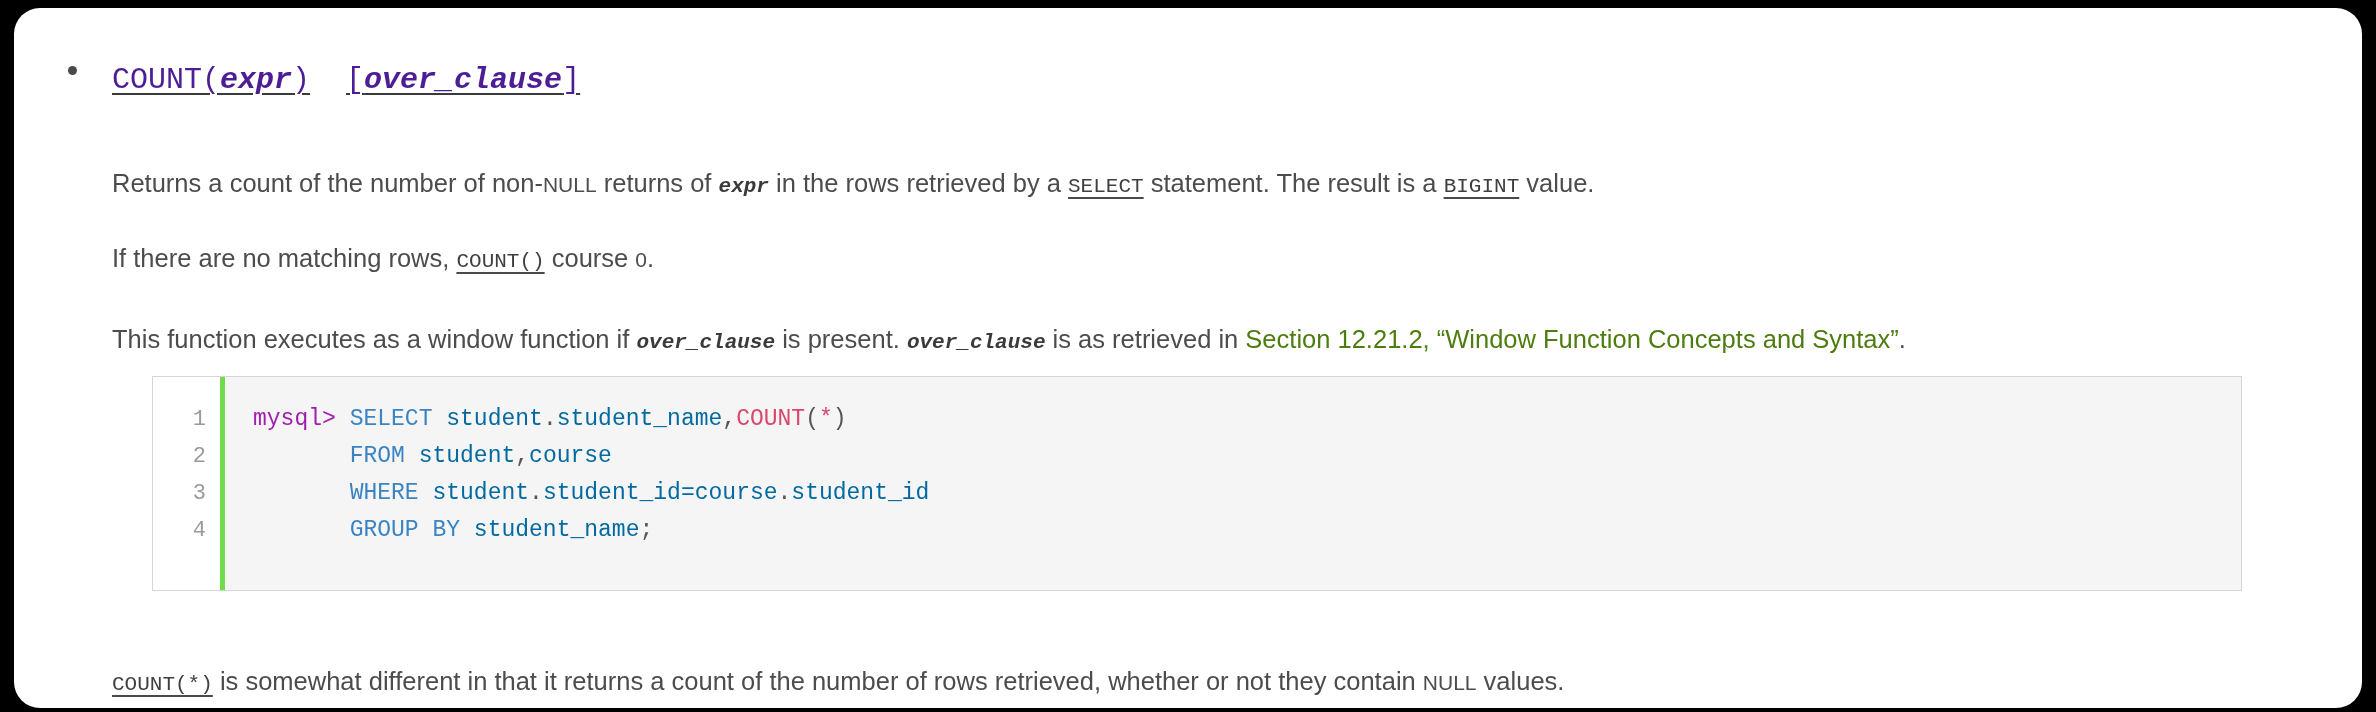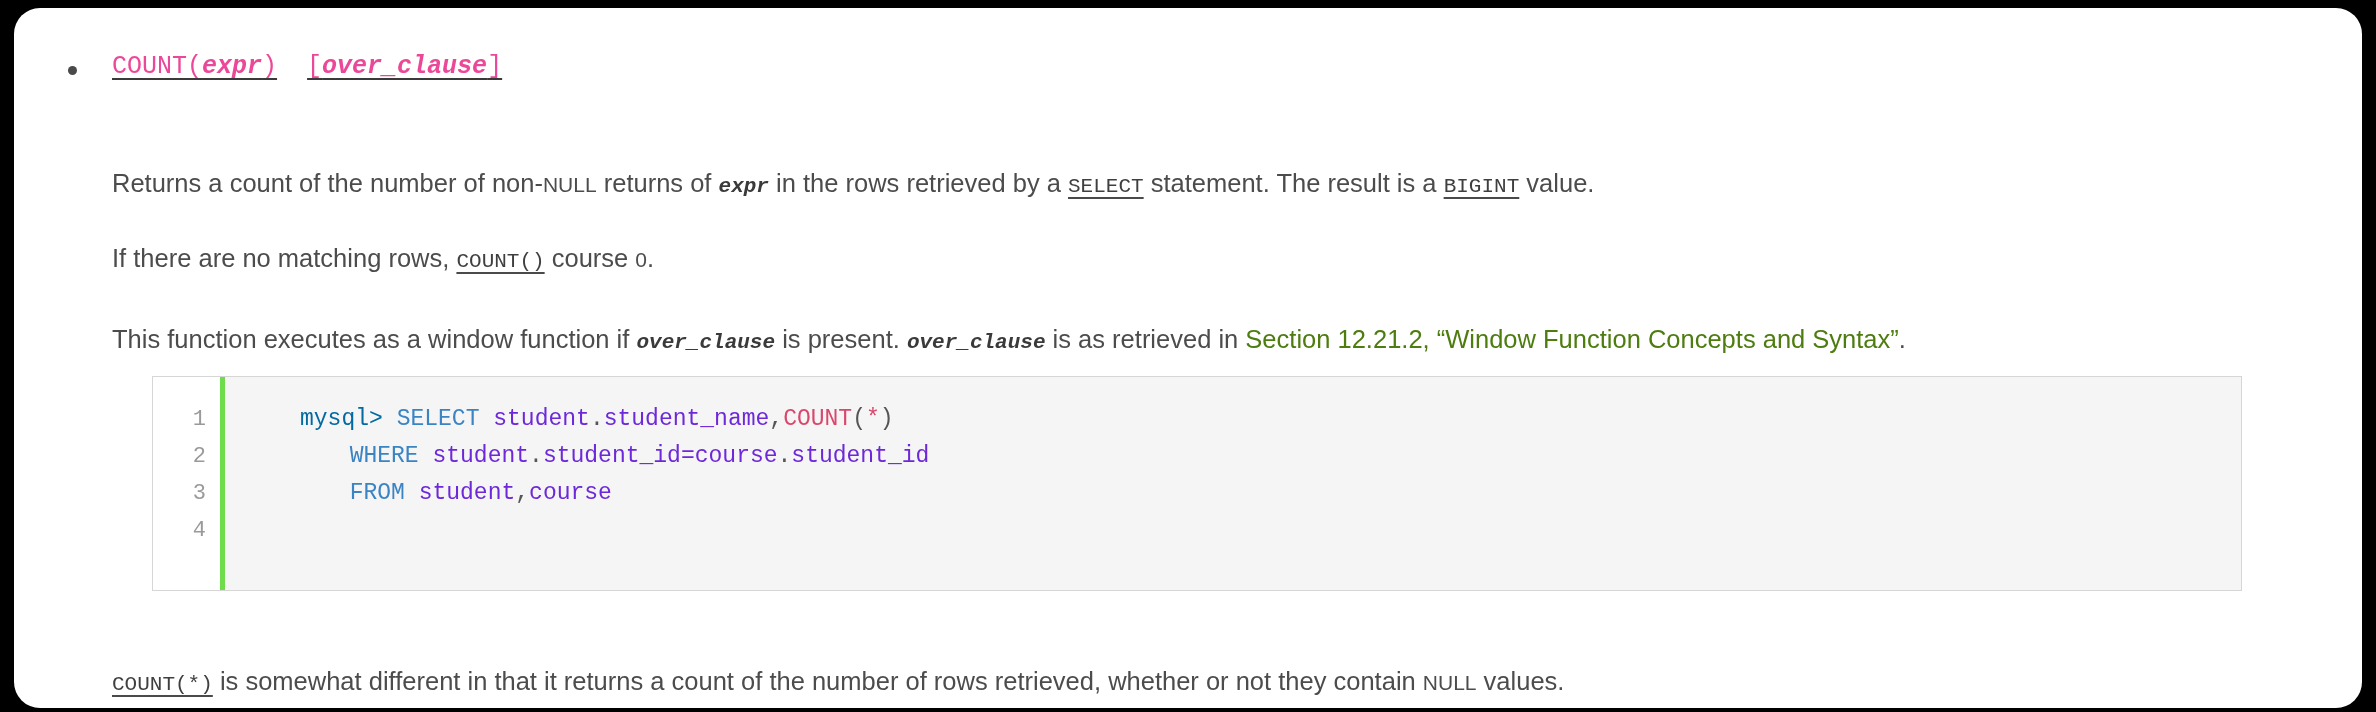--- a/index.html
+++ b/index.html
@@ -45,25 +45,25 @@
     top: 58px;
     width: 9px;
     height: 9px;
     border-radius: 50%;
     background: #4a4a4a;
   }
 
   .signature {
     position: absolute;
     left: 98px;
-    top: 44px;
-    font-family: "Liberation Mono", monospace;
-    font-size: 25px;
+    top: 55px;
+    font-family: "Liberation Mono", monospace;
+    font-size: 30px;
     letter-spacing: 0px;
-    color: #ec4899;
+    color: #4c1d95;
     white-space: pre;
   }
   .sig-seg {
     text-decoration: underline;
     text-decoration-color: #3a3a3a;
     text-underline-offset: 5px;
     text-decoration-thickness: 2px;
   }
   .sig-italic {
     font-style: italic;
@@ -149,24 +149,24 @@
     padding-left: 28px;
     background: #f5f5f5;
   }
   .codeline {
     font-family: "Liberation Mono", monospace;
     font-size: 23px;
     line-height: 37px;
     white-space: pre;
     color: #222222;
   }
-  .tok-prompt { color: #0369a1; margin-left: 47px; }
+  .tok-prompt { color: #a21caf; }
   .tok-kw     { color: #3b84c4; }
   .tok-fn     { color: #d9476b; }
-  .tok-plain  { color: #6d28d9; }
+  .tok-plain  { color: #0369a1; }
   .tok-punct  { color: #555555; }
 </style>
 </head>
 <body>
 
 <div id="page">
   <div id="content">
 
     <div class="bullet-row">
       <span class="bullet-dot"></span>
@@ -181,21 +181,22 @@
 
     <div id="codeblock">
       <div class="gutter">
         <span class="lineno">1</span>
         <span class="lineno">2</span>
         <span class="lineno">3</span>
         <span class="lineno">4</span>
       </div>
       <div class="codearea" id="codearea">
           <div class="codeline"><span class="tok-prompt">mysql&gt; </span><span class="tok-kw">SELECT</span><span class="tok-plain"> student</span><span class="tok-punct">.</span><span class="tok-plain">student_name</span><span class="tok-punct">,</span><span class="tok-fn">COUNT</span><span class="tok-punct">(</span><span class="tok-fn">*</span><span class="tok-punct">)</span></div>
+          <div class="codeline"><span class="tok-plain">       </span><span class="tok-kw">FROM</span><span class="tok-plain"> student</span><span class="tok-punct">,</span><span class="tok-plain">course</span></div>
           <div class="codeline"><span class="tok-plain">       </span><span class="tok-kw">WHERE</span><span class="tok-plain"> student</span><span class="tok-punct">.</span><span class="tok-plain">student_id</span><span class="tok-plain">=</span><span class="tok-plain">course</span><span class="tok-punct">.</span><span class="tok-plain">student_id</span></div>
-          <div class="codeline"><span class="tok-plain">       </span><span class="tok-kw">FROM</span><span class="tok-plain"> student</span><span class="tok-punct">,</span><span class="tok-plain">course</span></div>
+          <div class="codeline"><span class="tok-plain">       </span><span class="tok-kw">GROUP BY</span><span class="tok-plain"> student_name</span><span class="tok-punct">;</span></div>
         </div>
     </div>
 
     <p class="para" id="para4"><code class="mono-link">COUNT(*)</code><span> is somewhat different in that it returns a count of the number of rows retrieved, whether or not they contain </span><code class="mono">NULL</code><span> values.</span></p>
 
   </div>
 </div>
 
 </body></html>

